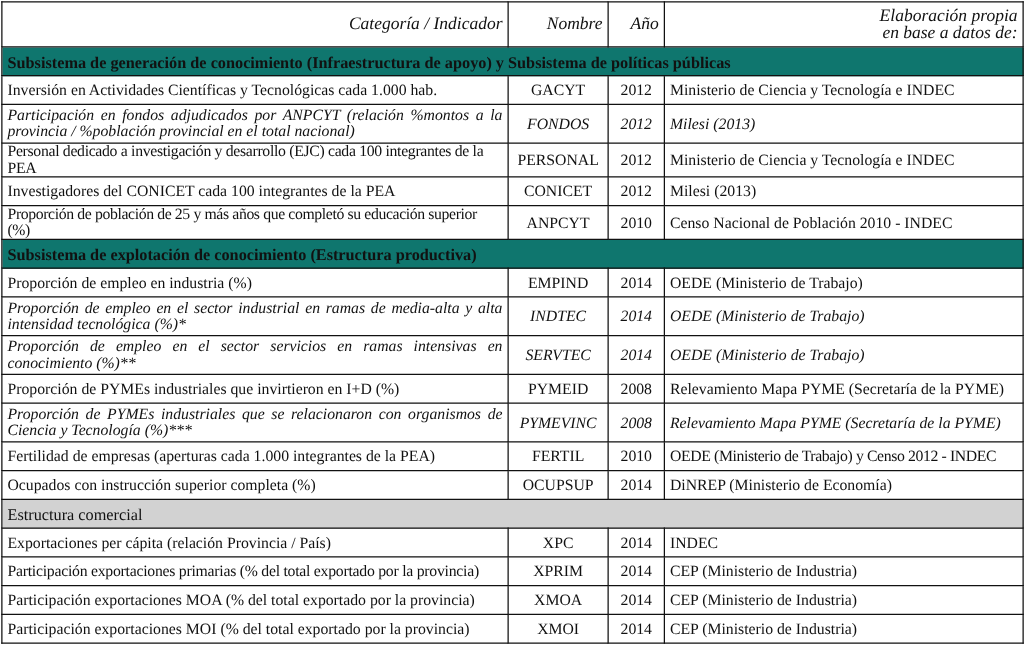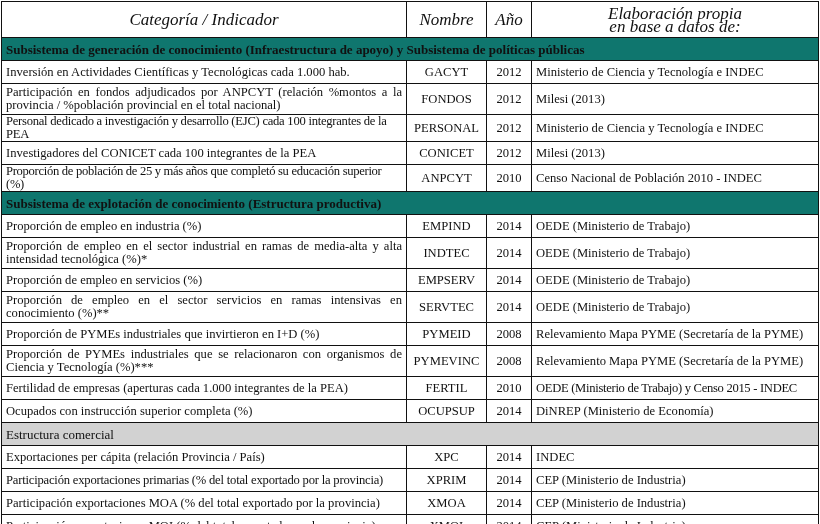--- a/index.html
+++ b/index.html
@@ -15,38 +15,38 @@
   }
   td, th {
     border: 1.3px solid #111;
     padding: 0 4px;
     vertical-align: middle;
     line-height: 13px;
   }
   th {
     font-weight: normal;
     font-style: italic;
-    font-size: 17px;
-    text-align: center;
+    font-size: 14px;
+    text-align: right;
     height: 35px;
   }
   th.src { line-height: 13px; }
   td.c { text-align: center; margin-top: 22px; }
   tr.section td {
     background: #0f766e;
     font-weight: bold;
     height: 22px;
     font-size: 13px;
   }
   tr.section.light td {
     background: #d2d2d2;
     font-weight: normal;
   }
   tr.row td { height: 22px; }
-  tr.row.tall td { height: 30px; }
+  tr.row.tall td { height: 30px; font-style: italic; }
   col.c1 { width: 405px; }
   col.c2 { width: 80px; }
   col.c3 { width: 45px; }
   col.c4 { width: 287px; }
   .ind { display: block; text-align: justify; text-align-last: left; }
 </style>
 </head>
 <body>
 
 <table>
@@ -115,26 +115,20 @@
       <td>OEDE (Ministerio de Trabajo)</td>
     </tr>
     <tr class="row tall">
       <td>
           <span class="ind">Proporción de empleo en el sector industrial en ramas de media-alta y alta intensidad tecnológica (%)*</span>
         </td>
       <td class="c">INDTEC</td>
       <td class="c">2014</td>
       <td>OEDE (Ministerio de Trabajo)</td>
     </tr>
-    <tr class="row">
-      <td>Proporción de empleo en servicios (%)</td>
-      <td class="c">EMPSERV</td>
-      <td class="c">2014</td>
-      <td>OEDE (Ministerio de Trabajo)</td>
-    </tr>
     <tr class="row tall">
       <td>
           <span class="ind">Proporción de empleo en el sector servicios en ramas intensivas en conocimiento (%)**</span>
         </td>
       <td class="c">SERVTEC</td>
       <td class="c">2014</td>
       <td>OEDE (Ministerio de Trabajo)</td>
     </tr>
     <tr class="row">
       <td>Proporción de PYMEs industriales que invirtieron en I+D (%)</td>
@@ -147,21 +141,21 @@
           <span class="ind">Proporción de PYMEs industriales que se relacionaron con organismos de Ciencia y Tecnología (%)***</span>
         </td>
       <td class="c">PYMEVINC</td>
       <td class="c">2008</td>
       <td>Relevamiento Mapa PYME (Secretaría de la PYME)</td>
     </tr>
     <tr class="row">
       <td>Fertilidad de empresas (aperturas cada 1.000 integrantes de la PEA)</td>
       <td class="c">FERTIL</td>
       <td class="c">2010</td>
-      <td style="letter-spacing:-0.3px;">OEDE (Ministerio de Trabajo) y Censo 2015 - INDEC</td>
+      <td style="letter-spacing:-0.3px;">OEDE (Ministerio de Trabajo) y Censo 2012 - INDEC</td>
     </tr>
     <tr class="row">
       <td>Ocupados con instrucción superior completa (%)</td>
       <td class="c">OCUPSUP</td>
       <td class="c">2014</td>
       <td>DiNREP (Ministerio de Economía)</td>
     </tr>
 
     <tr class="section light">
       <td colspan="4">Estructura comercial</td>

